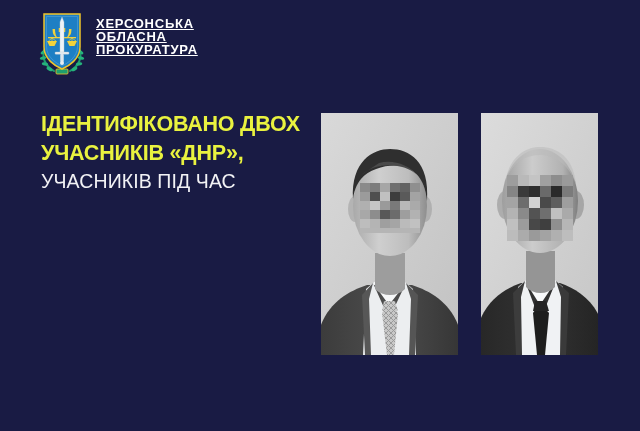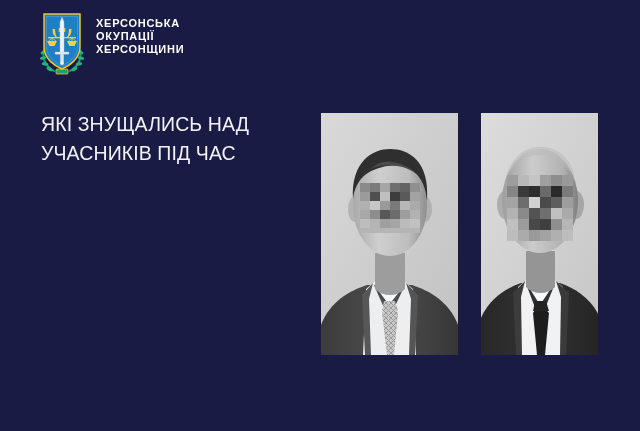--- a/index.html
+++ b/index.html
@@ -34,25 +34,26 @@
     display: block;
   }
   .brand-text {
     padding-top: 7px;
     display: flex;
     flex-direction: column;
     gap: 2px;
   }
   .brand-line {
     color: #ffffff;
-    font-size: 11px;
+    font-size: 13px;
     font-weight: bold;
     letter-spacing: 0.75px;
     line-height: 11px;
     white-space: nowrap;
+    text-decoration: underline;
   }
 
   
   .headline {
     position: absolute;
     left: 41px;
     top: 110px;
     width: 290px;
   }
   .hl-line {
@@ -136,27 +137,28 @@
       <g>
         <path d="M48 12 L52 22 V84 H44 V22 Z" fill="#eef3f7" stroke="#b8c6d2" stroke-width="0.8"></path>
         <rect x="34" y="82" width="28" height="4.5" rx="1.6" fill="#e8eef2" stroke="#b8c6d2" stroke-width="0.8"></rect>
         <rect x="44.5" y="86" width="7" height="16" rx="2" fill="#dde6ee"></rect>
         <circle cx="48" cy="104" r="4" fill="#e8eef2"></circle>
       </g>
     </svg>
 
     <div class="brand-text">
       <span class="brand-line">ХЕРСОНСЬКА</span>
-      <span class="brand-line">ОКУПАЦІЇ</span>
-      <span class="brand-line">ХЕРСОНЩИНИ</span>
+      <span class="brand-line">ОБЛАСНА</span>
+      <span class="brand-line">ПРОКУРАТУРА</span>
     </div>
   </div>
 
   <div class="headline">
-    <span class="hl-line plain">ЯКІ ЗНУЩАЛИСЬ НАД</span>
+    <span class="hl-line accent">ІДЕНТИФІКОВАНО ДВОХ</span>
+    <span class="hl-line accent">УЧАСНИКІВ «ДНР»,</span>
     <span class="hl-line plain">УЧАСНИКІВ ПІД ЧАС</span>
   </div>
 
   <div class="photo" id="photo-left">
     <svg viewBox="0 0 137 242" preserveAspectRatio="xMidYMid slice">
       <defs>
         <linearGradient id="bgL" x1="0" y1="0" x2="1" y2="1">
           <stop offset="0%" stop-color="#d9d9d9"></stop>
           <stop offset="100%" stop-color="#c2c2c2"></stop>
         </linearGradient>

